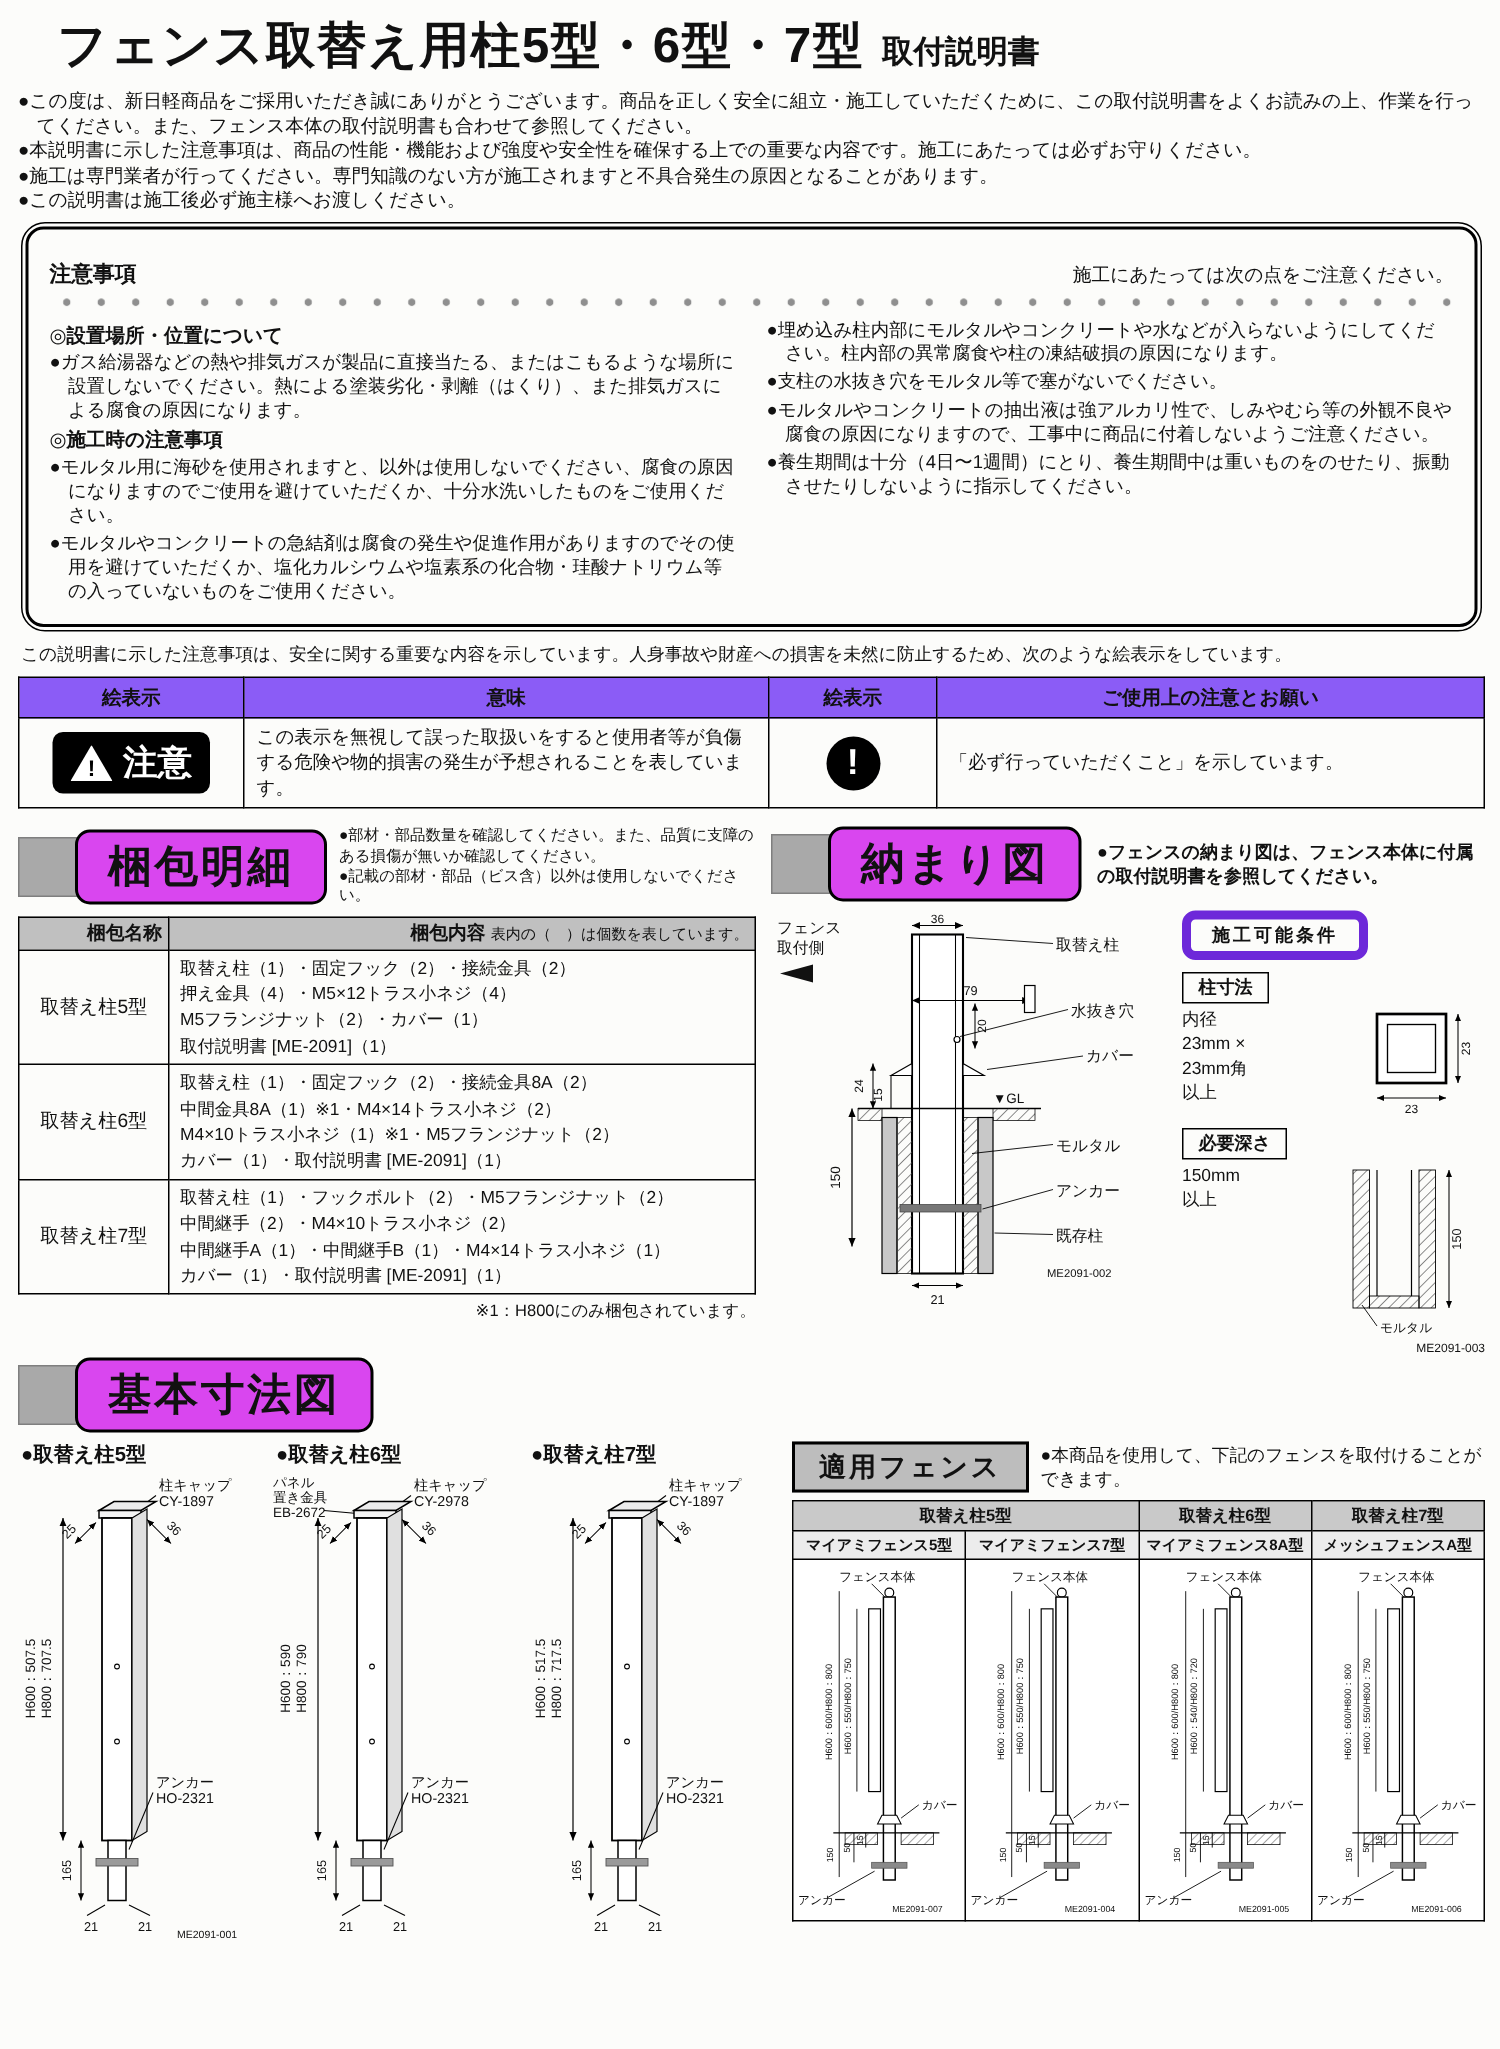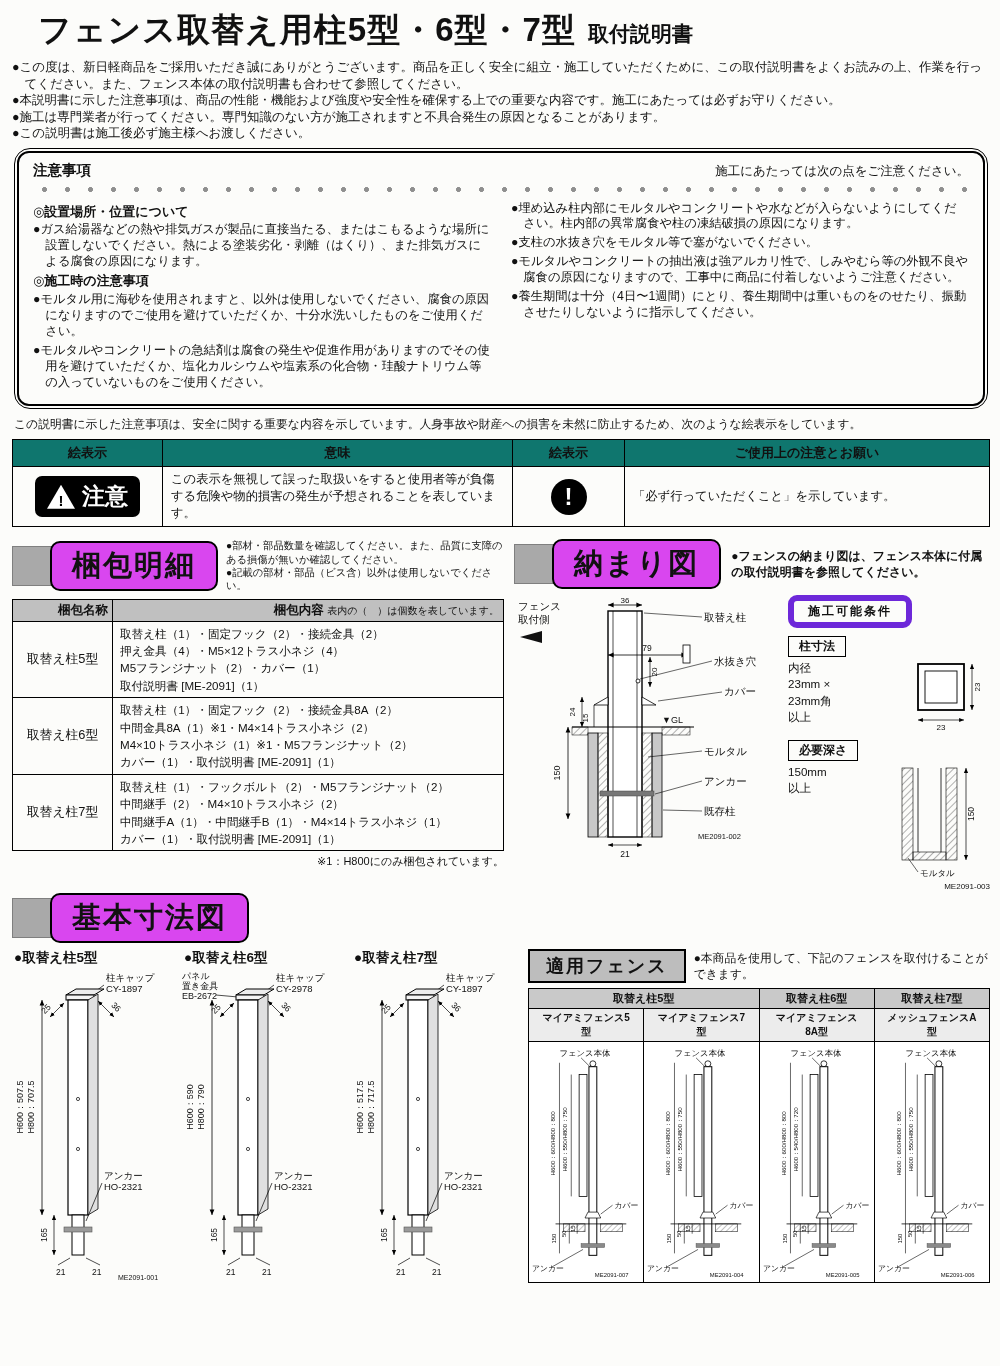--- a/index.html
+++ b/index.html
@@ -10,35 +10,35 @@
 svg text{font-family:"Liberation Sans","DejaVu Sans",sans-serif;fill:#111}
 
 .title-row{display:flex;align-items:baseline;gap:12px;padding:2px 0 4px 26px}
 .title-main{font-size:33px;font-weight:bold;letter-spacing:1px}
 .title-sub{font-size:21px;font-weight:bold}
 
 .intro{font-size:12.5px;line-height:1.32;margin:2px 0 6px}
 .intro p{padding-left:1em;text-indent:-1em}
 
 .caution-outer{border:1px solid #000;border-radius:16px;padding:2px;margin:4px 2px 8px}
-.caution-inner{border:2px solid #000;border-radius:12px;padding:8px 14px 10px}
+.caution-inner{border:2px solid #000;border-radius:12px;padding:20px 14px 10px}
 .caution-head{display:flex;justify-content:space-between;align-items:baseline}
 .caution-title{font-weight:bold;font-size:14.5px}
 .caution-head-right{font-size:12.5px}
 .dots{height:9px;margin:5px 0 7px;background-image:radial-gradient(circle,#8f8f8f 2.2px,transparent 2.7px);background-size:23px 9px;background-repeat:repeat-x}
 .caution-cols{display:flex;gap:20px;font-size:12.3px;line-height:1.3}
 .caution-col{flex:1}
 .c-head{font-weight:bold;font-size:13px;margin:3px 0 2px}
 .c-item{padding-left:1em;text-indent:-1em;margin-bottom:3px}
 
 .note-line{font-size:11.8px;margin:2px 2px 6px}
 
 table.picto{width:100%;border-collapse:collapse;margin:0 0 10px;font-size:12.3px}
 .picto th,.picto td{border:1.6px solid #000;padding:4px 8px;vertical-align:middle}
-.picto th{background:#0f766e;font-weight:bold;font-size:13px}
+.picto th{background:#8b5cf6;font-weight:bold;font-size:13px}
 .picto td.center{text-align:center}
 .caution-badge{display:inline-flex;align-items:center;gap:7px;background:#000;color:#fff;border-radius:7px;padding:5px 12px;font-size:23px;font-weight:bold}
 .tri{width:28px;height:24px;background:#fff;clip-path:polygon(50% 0,100% 100%,0 100%);color:#000;font-weight:900;display:inline-flex;align-items:flex-end;justify-content:center;font-size:15px;line-height:1;padding-bottom:1px}
 .mandatory{width:36px;height:36px;border-radius:50%;background:#000;color:#fff;display:inline-flex;align-items:center;justify-content:center;font-weight:900;font-size:24px;margin:0 auto}
 
 .sec-head{display:flex;align-items:center;margin:2px 0 6px;position:relative}
 .sec-tab{width:58px;height:40px;background:#a9a9a9;border:1px solid #7f7f7f;flex:none}
 .sec-title-box{border:2px solid #000;border-radius:10px;background:#d946ef;padding:3px 20px;font-size:29px;font-weight:bold;margin-left:-20px;letter-spacing:2px;white-space:nowrap}
 .sec-notes{font-size:10.3px;line-height:1.3;margin-left:8px}
 .sec-note-right{font-size:12px;line-height:1.35;margin-left:10px;font-weight:bold}
@@ -68,21 +68,21 @@
 .post-fig{width:160px}
 .post-title{font-size:13.5px;font-weight:bold;margin:0 0 2px 2px;white-space:nowrap}
 
 .apply-col{flex:1;min-width:0}
 .apply-head{display:flex;align-items:flex-start;gap:8px;margin-bottom:5px}
 .apply-title{border:2px solid #000;background:#bdbdbd;padding:3px 16px;font-size:18px;font-weight:bold;letter-spacing:2px;white-space:nowrap}
 .apply-note{font-size:11.8px;line-height:1.35;padding-top:2px}
 table.apply{border-collapse:collapse;width:100%;table-layout:fixed}
 .apply th,.apply td{border:1.3px solid #000}
 .apply tr.groups th{background:#c9c9c9;font-size:11px;font-weight:bold;padding:2px 0}
-.apply tr.fences th{background:#ececec;font-size:10px;font-weight:bold;padding:2px 12px}
+.apply tr.fences th{background:#ececec;font-size:10px;font-weight:bold;padding:2px 0}
 .apply td{padding:1px;vertical-align:top;background:#fff}
 </style>
 </head>
 <body>
 
 <div class="page">
 
   <header class="title-row">
     <h1 class="title-main">フェンス取替え用柱5型・6型・7型</h1>
     <span class="title-sub">取付説明書</span>

